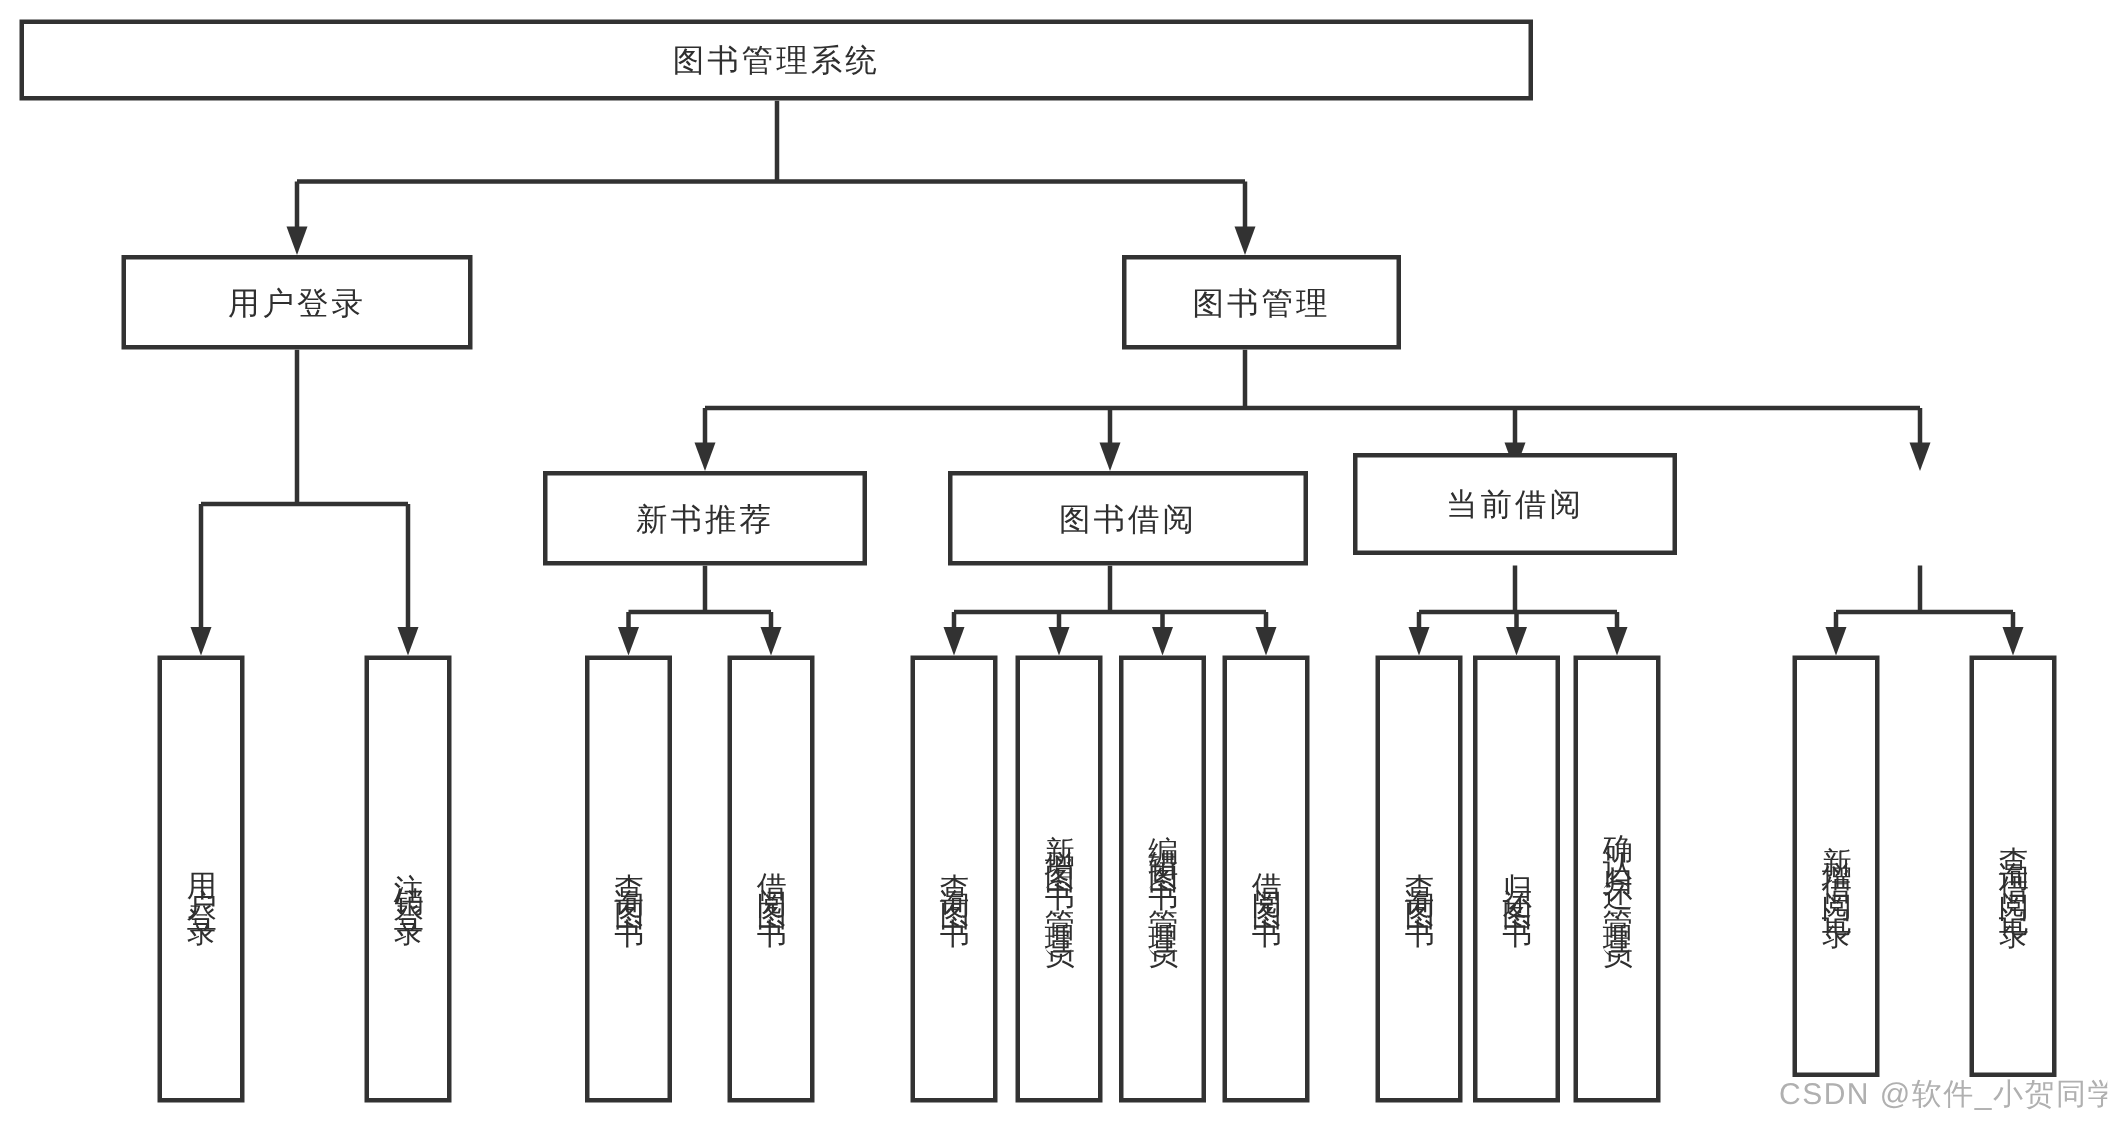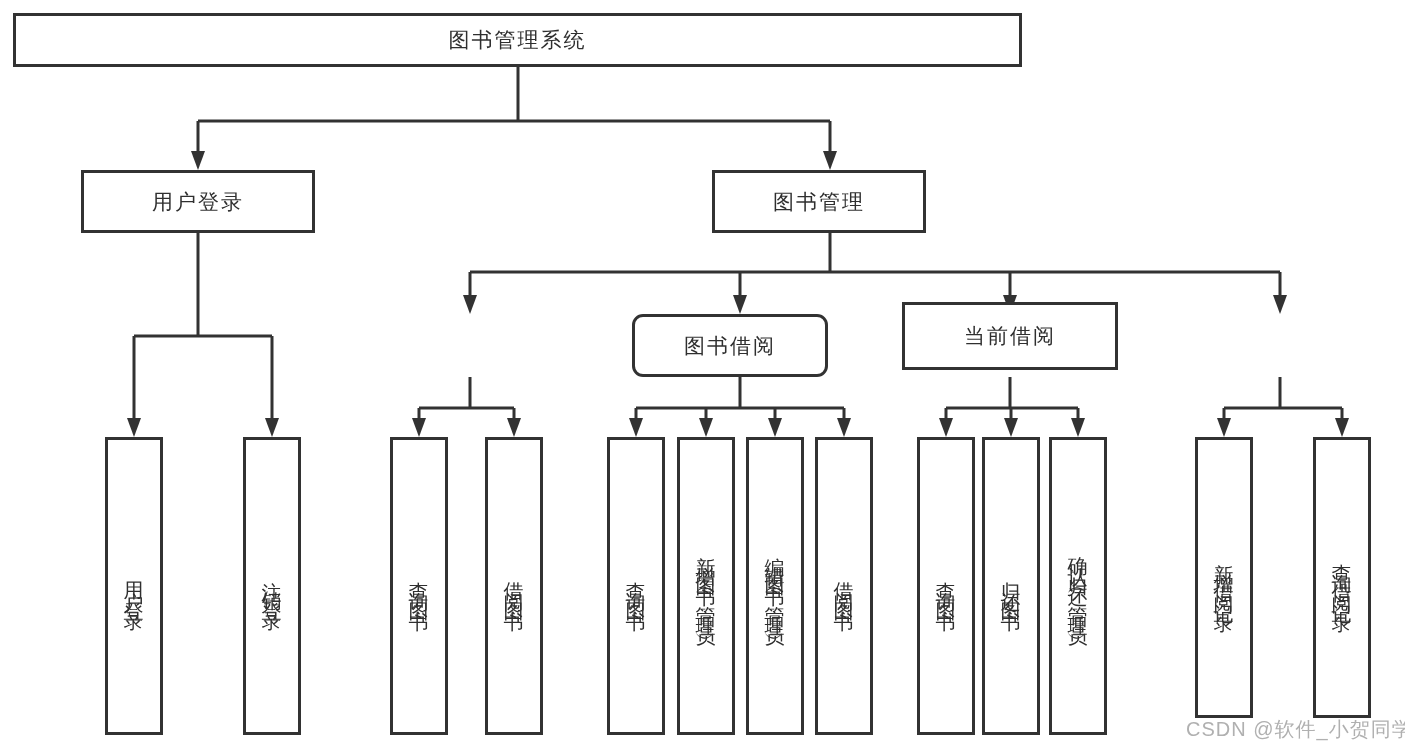--- a/index.html
+++ b/index.html
@@ -107,25 +107,28 @@
     </g>
   </svg>
 
   <div class="node" style="left:13px; top:13px; width:1009px; height:54px;">
     <span class="h-label">图书管理系统</span>
   </div>
 
   <div class="node" style="left:81px; top:170px; width:234px; height:63px;">
     <span class="h-label">用户登录</span>
   </div>
-  <div class="node" style="left:712px; top:170px; width:214px; height:63px;">
+  <div class="node" style="left:748px; top:170px; width:186px; height:63px;">
     <span class="h-label">图书管理</span>
   </div>
 
-  <div class="node" style="left:632px; top:314px; width:196px; height:63px;border-radius:11px;">
+  <div class="node" style="left:362px; top:314px; width:216px; height:63px;">
+    <span class="h-label">新书推荐</span>
+  </div>
+  <div class="node" style="left:632px; top:314px; width:240px; height:63px;">
     <span class="h-label">图书借阅</span>
   </div>
   <div class="node" style="left:902px; top:302px; width:216px; height:68px;">
     <span class="h-label">当前借阅</span>
   </div>
 
   <div class="node" style="left:105px; top:437px; width:58px; height:298px;">
     <span class="v-label">用户登录</span>
   </div>
   <div class="node" style="left:243px; top:437px; width:58px; height:298px;">

